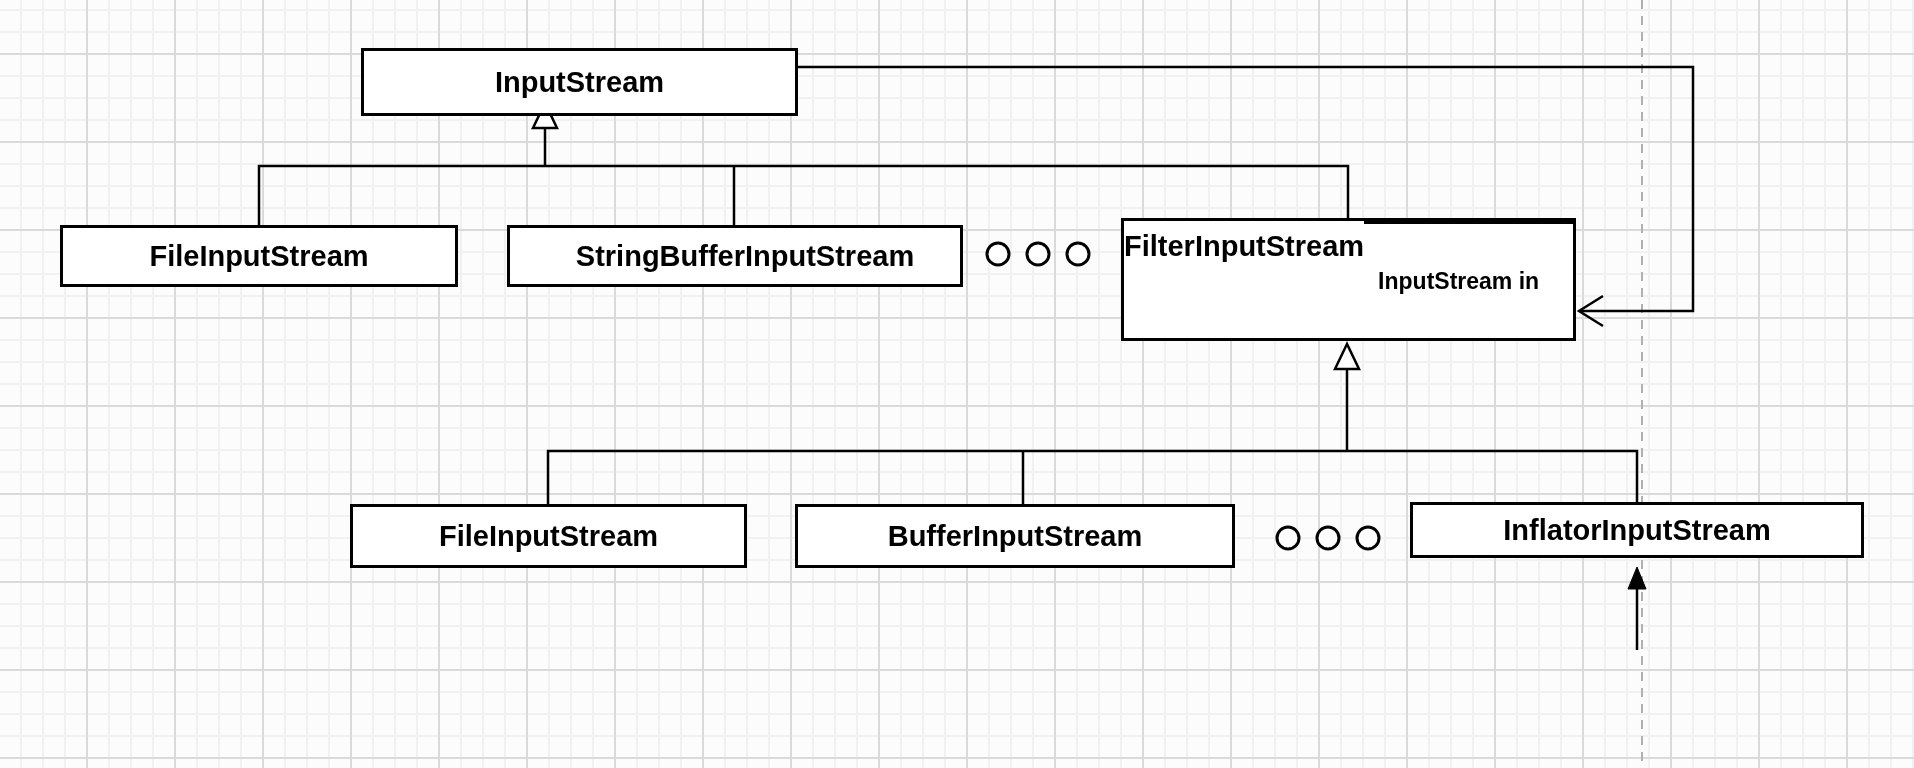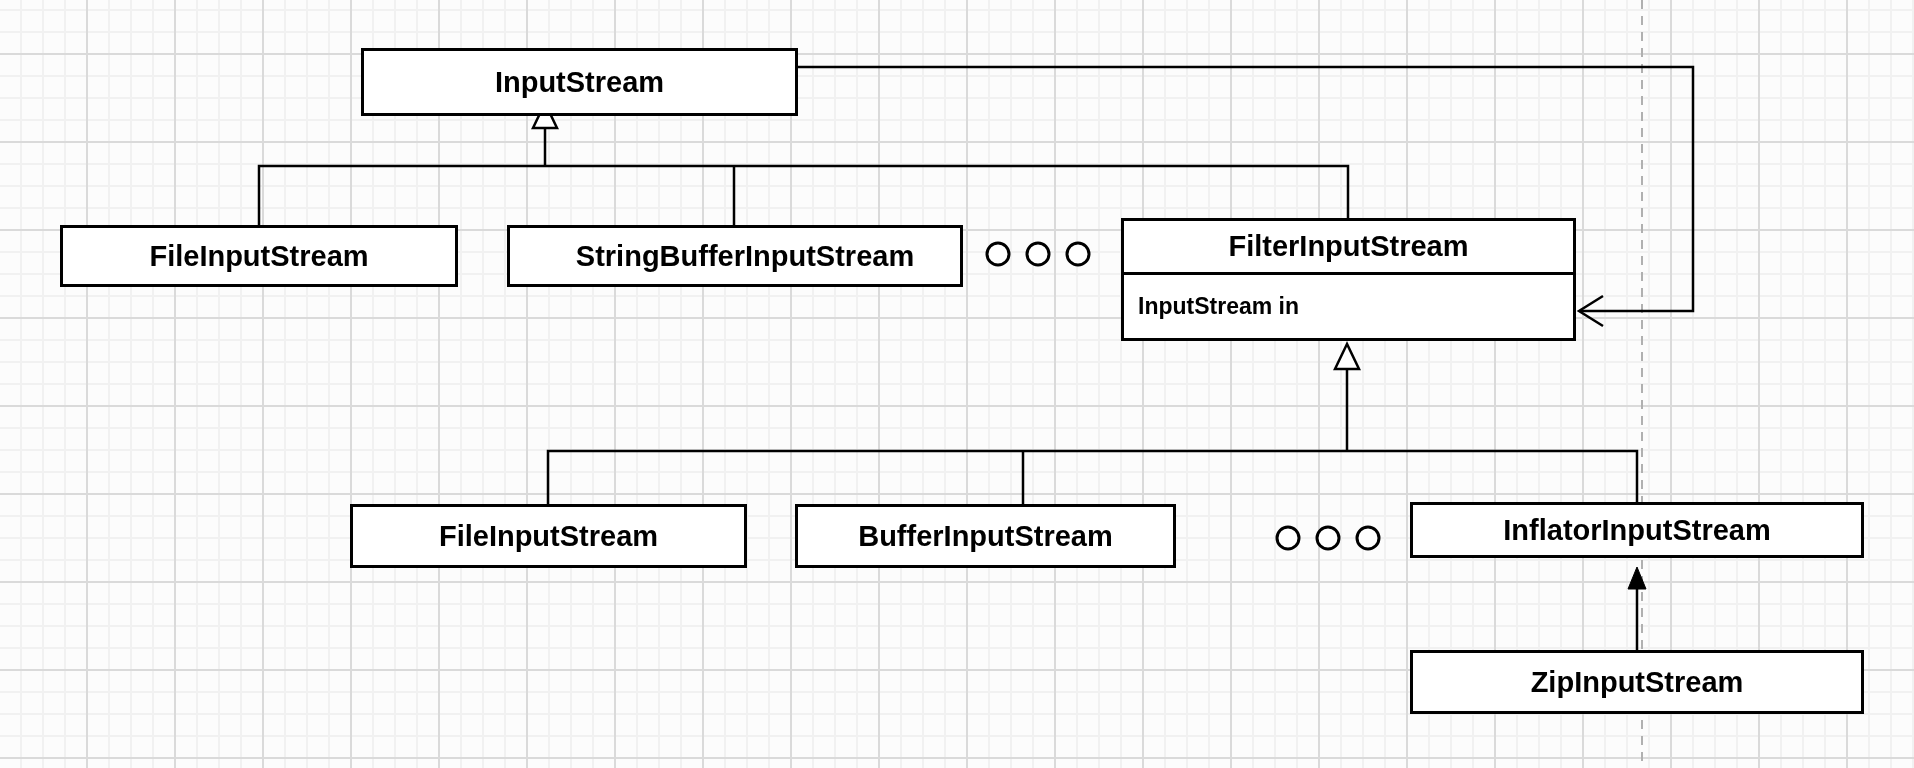--- a/index.html
+++ b/index.html
@@ -25,21 +25,21 @@
   .solid-head{fill:var(--line); stroke:var(--line); stroke-width:1;}
   .ellipsis-circle{fill:var(--node-fill); stroke:var(--line); stroke-width:3;}
   .guide{stroke:var(--guide); stroke-width:2; stroke-dasharray:9 7; fill:none;}
   .node{
     position:absolute; box-sizing:border-box;
     background:var(--node-fill); border:3px solid var(--line);
     display:flex; align-items:center; justify-content:center;
     color:var(--text); font-weight:bold; font-size:29px;
     white-space:nowrap;
   }
-  .node.compartments{flex-direction:column; align-items:stretch; justify-content:flex-start; padding:0;}
+  .node.compartments{flex-direction:row; align-items:stretch; justify-content:flex-start; padding:0;}
   .node .title-compartment{
     height:51px; display:flex; align-items:center; justify-content:center;
   }
   .node .field-compartment{
     flex:1; border-top:3px solid var(--line);
     display:flex; align-items:center; justify-content:flex-start;
     padding-left:14px; font-size:23px;
   }
 </style>
 </head>
@@ -90,25 +90,22 @@
     </div>
     <div class="field-compartment">
       <span>InputStream in</span>
     </div>
   </div>
 
   <div class="node" style="left:350px; top:504px; width:397px; height:64px;">
     <span>FileInputStream</span>
   </div>
 
-  <div class="node" style="left:795px; top:504px; width:381px; height:64px;">
+  <div class="node" style="left:795px; top:504px; width:440px; height:64px;">
     <span>BufferInputStream</span>
   </div>
 
   <div class="node" style="left:1410px; top:502px; width:454px; height:56px;">
     <span>InflatorInputStream</span>
   </div>
 
-  <div class="node" style="left:1410px; top:650px; width:454px; height:64px;">
-    <span>ZipInputStream</span>
-  </div>
 
 </div>
 
 </body></html>

